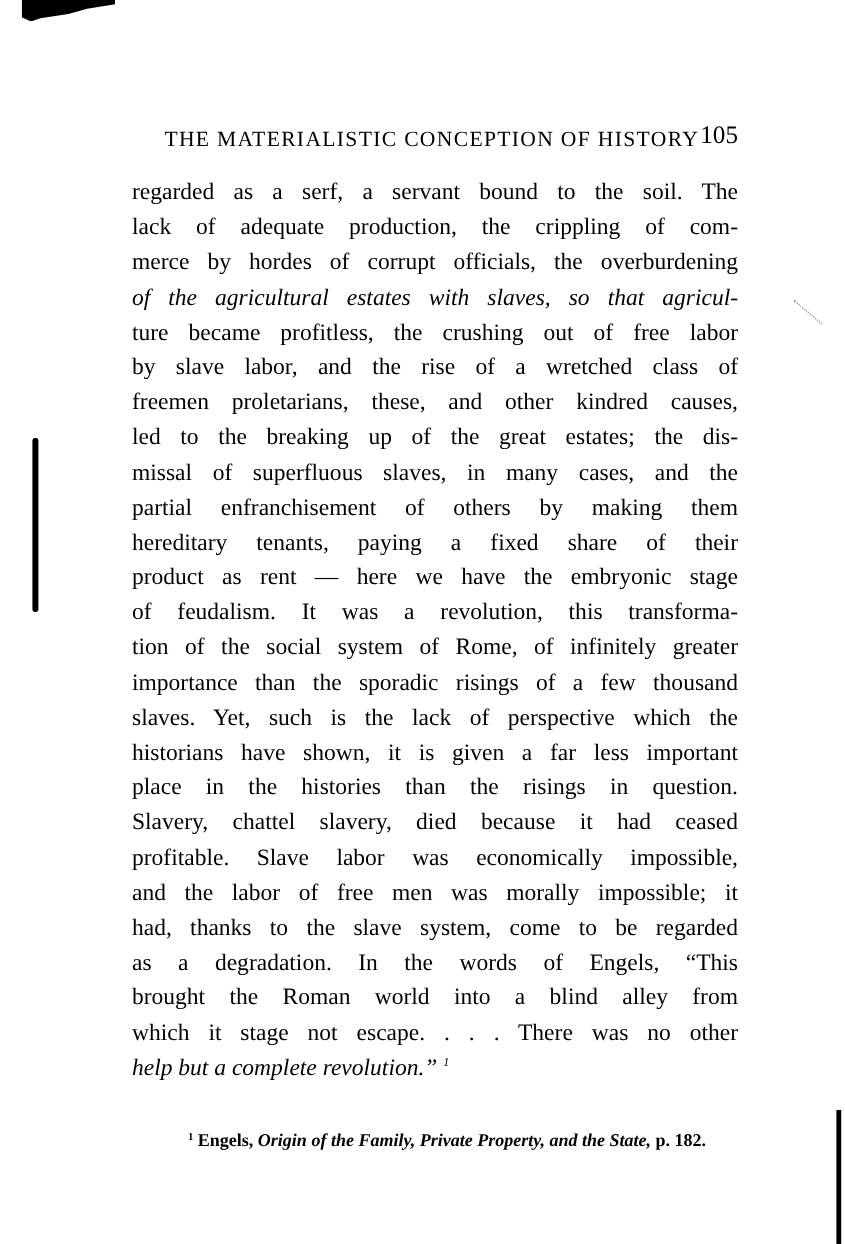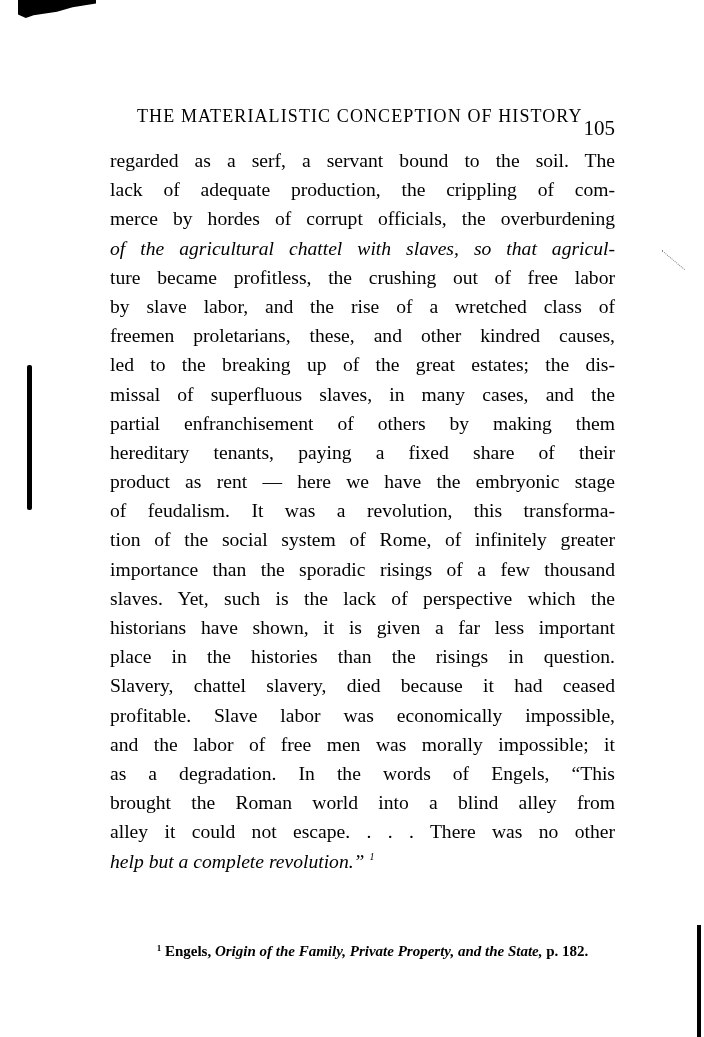--- a/index.html
+++ b/index.html
@@ -63,21 +63,21 @@
       left: 0; top: 6px;
       font-family: "Liberation Serif", serif;
       font-size: 18px;
       letter-spacing: 1.1px;
       font-variant: small-caps;
       text-transform: uppercase;
       white-space: nowrap;
     }
     .page-number {
       position: absolute;
-      right: 0; top: 16px;
+      right: 0; top: 0;
       font-family: "Liberation Serif", serif;
       font-size: 21px;
     }
     
     .body-text {
       position: absolute;
       left: 110px; top: 146px;
       width: 505px;
     }
     .line {
@@ -129,41 +129,42 @@
 
   <div class="running-head">
     <span class="running-title">The Materialistic Conception of History</span>
     <span class="page-number">105</span>
   </div>
 
   <div class="body-text">
     <span class="line"><span>regarded as a serf, a servant bound to the soil.  The</span></span>
     <span class="line"><span>lack of adequate production, the crippling of com-</span></span>
     <span class="line"><span>merce by hordes of corrupt officials, the overburdening</span></span>
-    <span class="line"><span class="it">of the agricultural chattel with slaves, so that agricul-</span></span>
+    <span class="line"><span class="it">of the agricultural estates with slaves, so that agricul-</span></span>
     <span class="line"><span>ture became profitless, the crushing out of free labor</span></span>
     <span class="line"><span>by slave labor, and the rise of a wretched class of</span></span>
     <span class="line"><span>freemen proletarians, these, and other kindred causes,</span></span>
     <span class="line"><span>led to the breaking up of the great estates;  the dis-</span></span>
     <span class="line"><span>missal of superfluous slaves, in many cases, and the</span></span>
     <span class="line"><span>partial enfranchisement of others by making them</span></span>
     <span class="line"><span>hereditary tenants, paying a fixed share of their</span></span>
     <span class="line"><span>product as rent — here we have the embryonic stage</span></span>
     <span class="line"><span>of feudalism.  It was a revolution, this transforma-</span></span>
     <span class="line"><span>tion of the social system of Rome, of infinitely greater</span></span>
     <span class="line"><span>importance than the sporadic risings of a few thousand</span></span>
     <span class="line"><span>slaves.  Yet, such is the lack of perspective which the</span></span>
     <span class="line"><span>historians have shown, it is given a far less important</span></span>
     <span class="line"><span>place in the histories than the risings in question.</span></span>
     <span class="line"><span>Slavery, chattel slavery, died because it had ceased</span></span>
     <span class="line"><span>profitable.  Slave labor was economically impossible,</span></span>
     <span class="line"><span>and the labor of free men was morally impossible;  it</span></span>
+    <span class="line"><span>had, thanks to the slave system, come to be regarded</span></span>
     <span class="line"><span>as a degradation.  In the words of Engels, “This</span></span>
     <span class="line"><span>brought the Roman world into a blind alley from</span></span>
-    <span class="line"><span>alley it could not escape. . . .  There was no other</span></span>
+    <span class="line"><span>which it stage not escape. . . .  There was no other</span></span>
     <span class="line last"><span>help but a complete revolution.”</span> <sup class="fnref">1</sup></span>
   </div>
 
   <div class="footnote">
     <sup>1</sup>
     <span>Engels, </span><span class="it">Origin of the Family, Private Property, and the State,</span><span> p. 182.</span>
   </div>
 </div>
 
 </body></html>

